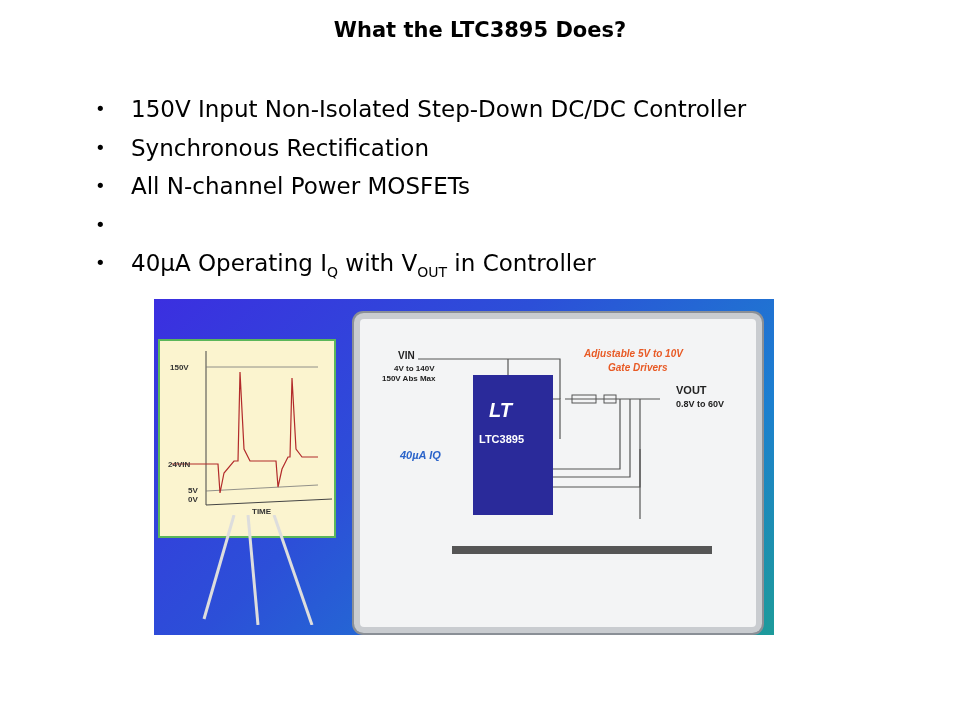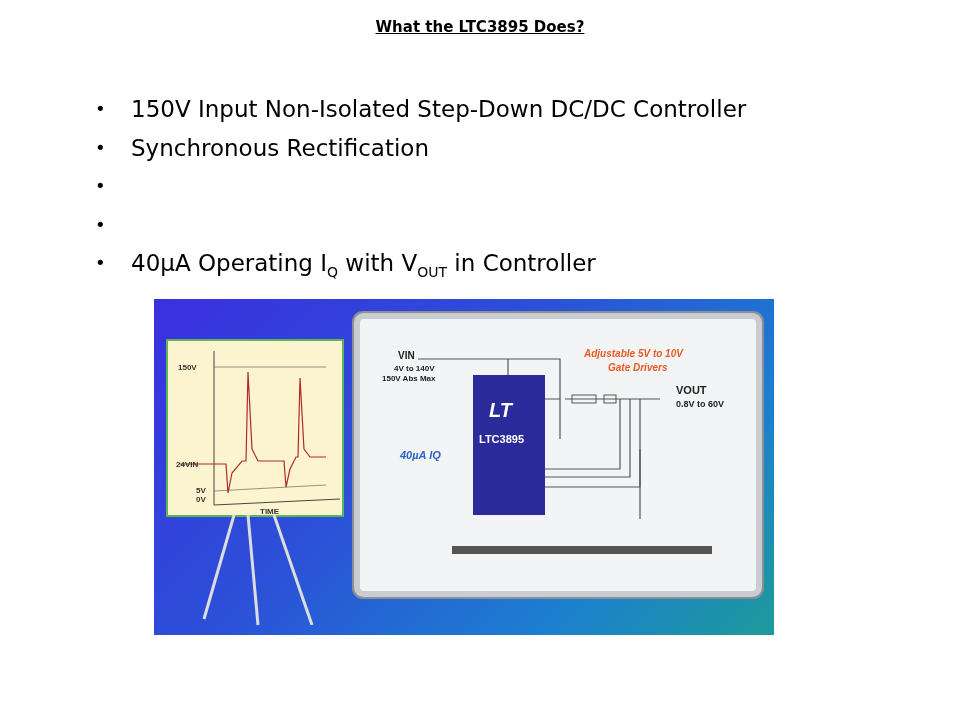--- a/index.html
+++ b/index.html
@@ -1,39 +1,39 @@
 <!DOCTYPE html>
 <html><head>
 <meta charset="utf-8">
 <style>
   html,body{margin:0;padding:0;background:#fff;}
   body{width:960px;height:720px;position:relative;overflow:hidden;font-family:"DejaVu Sans","Liberation Sans",sans-serif;color:#000;}
-  .title{position:absolute;top:18px;left:0;width:960px;text-align:center;font-weight:bold;font-size:15px;font-family:"DejaVu Sans",sans-serif;text-decoration:underline;}
+  .title{position:absolute;top:18px;left:0;width:960px;text-align:center;font-weight:bold;font-size:21px;font-family:"DejaVu Sans",sans-serif;}
   .bullets{position:absolute;top:92px;left:95px;margin:0;padding:0;list-style:none;}
   .bullets li{position:relative;font-size:23px;height:38.5px;line-height:34px;padding-left:36px;white-space:nowrap;}
   .bullets li .dot{position:absolute;left:0;top:0;font-size:18px;}
   .sub{font-size:14px;vertical-align:-6px;}
   .figure{position:absolute;left:154px;top:299px;width:620px;height:336px;overflow:hidden;
     background:linear-gradient(135deg,#3b2fe0 0%,#2c4fd8 40%,#1c7fd0 75%,#1d9b9a 100%);}
-  .easel{position:absolute;left:12px;top:40px;width:178px;height:178px;background:#fbf4cf;border:2px solid #5bb65a;box-sizing:border-box;}
-  .board{position:absolute;left:206px;top:20px;width:396px;height:272px;background:#f3f4f5;border-radius:4px;box-shadow:0 0 0 6px #c9ccd0,0 0 0 8px #8a8f96;}
-  .ic{position:absolute;left:319px;top:76px;width:72px;height:140px;background:#2a2a9a;color:#fff;font-size:7px;font-family:"DejaVu Sans Mono",monospace;text-decoration:underline;}
+  .easel{position:absolute;left:4px;top:40px;width:178px;height:199px;background:#fbf4cf;border:2px solid #5bb65a;box-sizing:border-box;}
+  .board{position:absolute;left:206px;top:20px;width:396px;height:308px;background:#f3f4f5;border-radius:4px;box-shadow:0 0 0 6px #c9ccd0,0 0 0 8px #8a8f96;}
+  .ic{position:absolute;left:319px;top:76px;width:80px;height:140px;background:#2a2a9a;color:#fff;font-size:7px;font-family:"DejaVu Sans Mono",monospace;text-decoration:underline;}
   .tray{position:absolute;left:298px;top:247px;width:260px;height:8px;background:#555;}
   .logo{position:absolute;left:190px;top:292px;width:140px;height:36px;}
   svg text{font-family:"Liberation Sans",sans-serif;}
 </style>
 </head>
 <body>
 
 <div class="title">What the LTC3895 Does?</div>
 
 <ul class="bullets">
   <li><span class="dot">•</span><span>150V Input Non-Isolated Step-Down DC/DC Controller</span></li>
   <li><span class="dot">•</span><span>Synchronous Rectification</span></li>
-  <li><span class="dot">•</span></li>
+  <li><span class="dot">•</span><span>All N-channel Power MOSFETs</span></li>
   <li><span class="dot">•</span></li>
   <li><span class="dot">•</span><span>40µA Operating I</span><span class="sub">Q</span><span> with V</span><span class="sub">OUT</span><span> in Controller</span></li>
 </ul>
 
 <div class="figure">
 
   <div class="easel">
     <svg width="174" height="174" viewBox="0 0 174 174">
       <line x1="46" y1="10" x2="46" y2="164" stroke="#444" stroke-width="1"></line>
       <line x1="46" y1="164" x2="172" y2="158" stroke="#444" stroke-width="1"></line>

